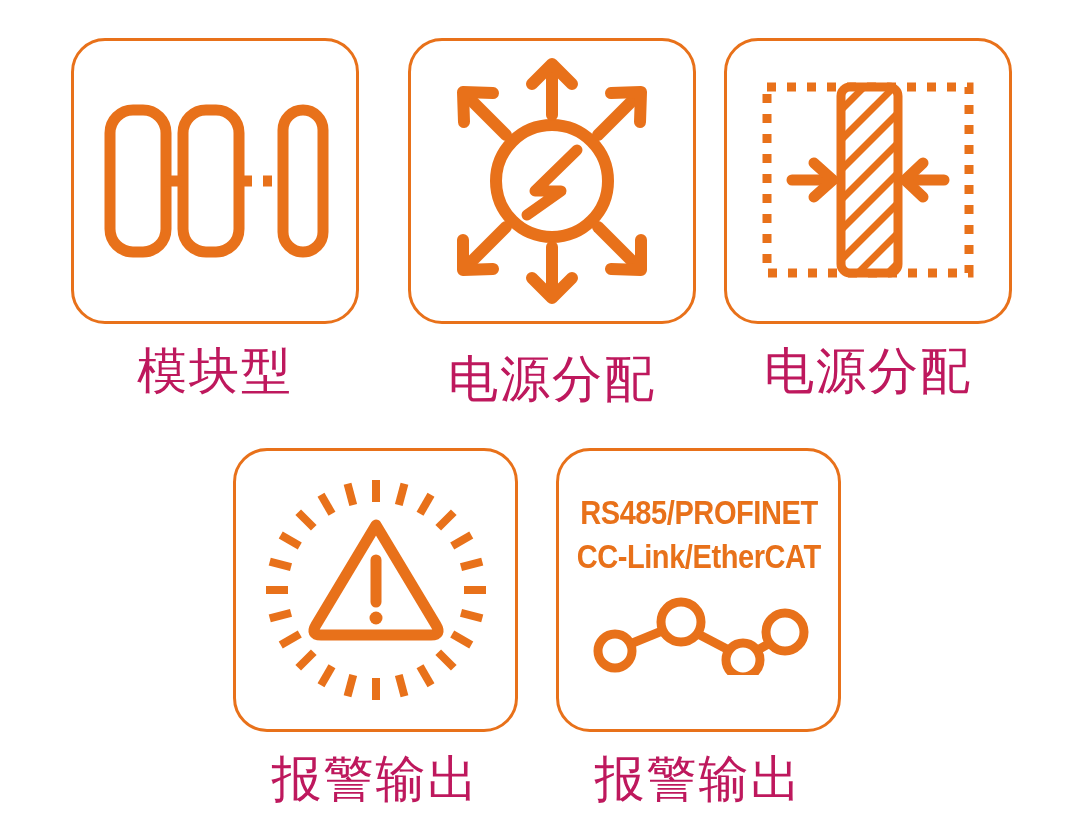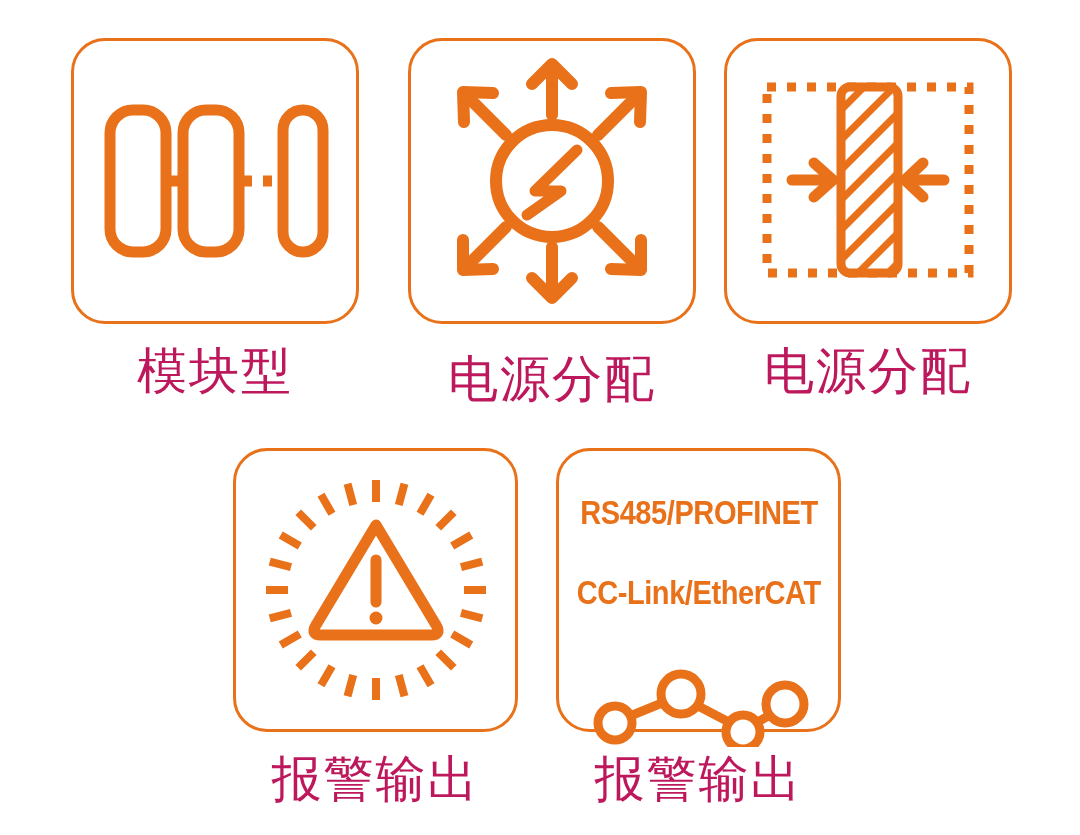--- a/index.html
+++ b/index.html
@@ -58,21 +58,20 @@
 
   .comm-text-wrap {
     display: flex;
     flex-direction: column;
     align-items: center;
     justify-content: flex-start;
     width: 100%;
     height: 100%;
     padding-top: 40px;
     box-sizing: border-box;
-    gap: 36px;
   }
   .comm-line {
     color: #e8711a;
     font-weight: bold;
     font-size: 33px;
     line-height: 1.34;
     letter-spacing: -0.5px;
     transform: scaleX(0.88);
     white-space: nowrap;
     font-family: "Liberation Sans", "DejaVu Sans", sans-serif;

